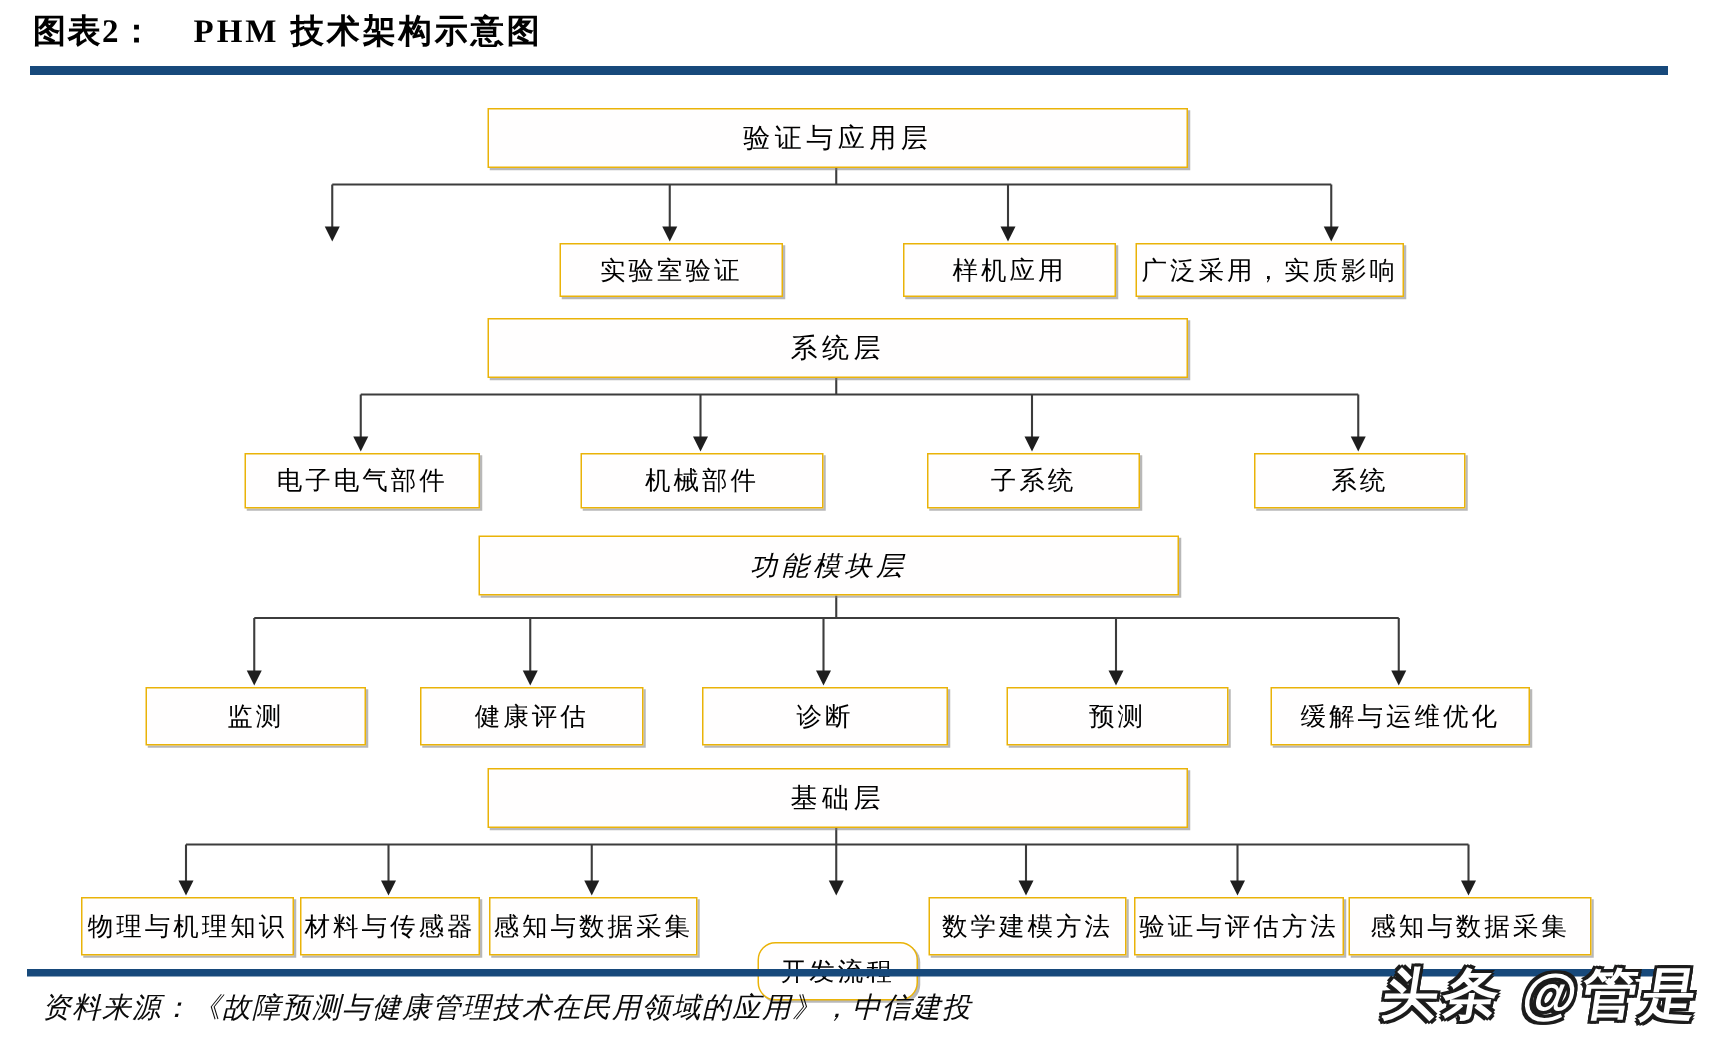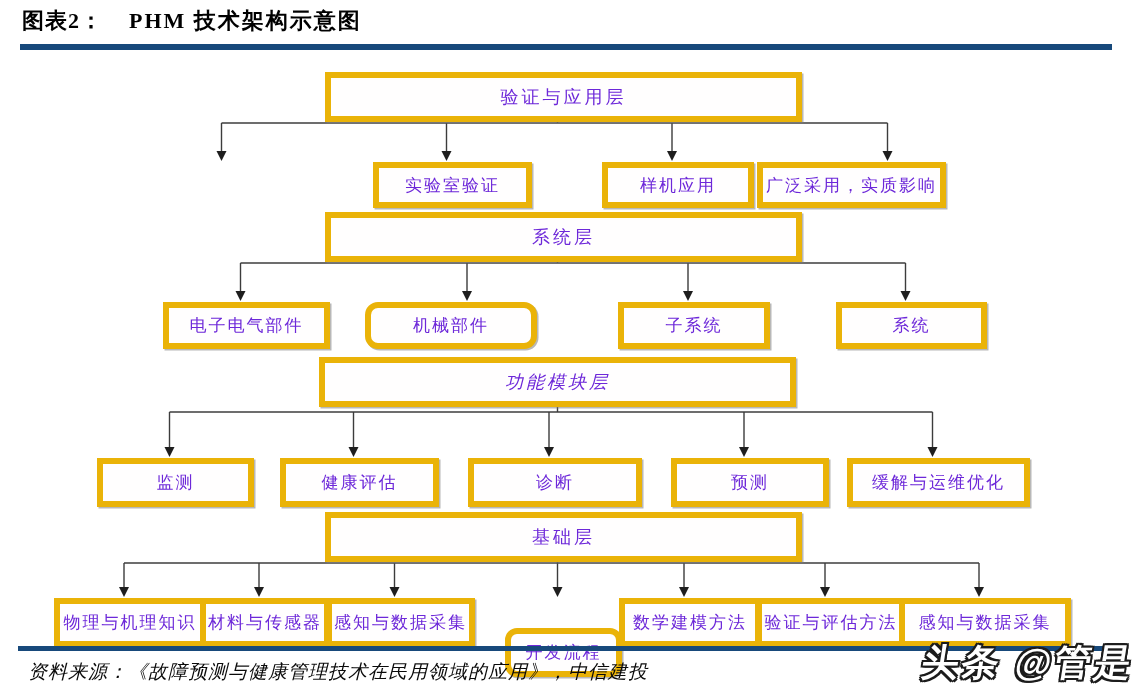--- a/index.html
+++ b/index.html
@@ -7,24 +7,24 @@
   .page { position:relative; width:1144px; height:698px; background:#fff; overflow:hidden; }
 
   .hdr { position:absolute; left:22px; top:6px; font-size:22px; font-weight:bold; color:#000; white-space:nowrap; }
   .hdr .fig-label { letter-spacing:1px; }
   .hdr .fig-title { margin-left:26px; letter-spacing:2px; }
   .hdr-rule { position:absolute; left:20px; top:44px; width:1092px; height:6px; background:#17497b; }
 
   .diagram { position:absolute; left:0; top:0; width:1144px; height:698px; }
   svg.connectors { position:absolute; left:0; top:0; z-index:1; }
 
-  .node { position:absolute; z-index:2; background:#fffefe; border:6px solid #eab308;
+  .node { position:absolute; z-index:2; background:#fffefe; border:1px solid #eab308;
           box-shadow:1.5px 1.5px 0 rgba(125,125,125,.55);
           display:flex; align-items:center; justify-content:center;
-          font-size:17px; color:#6d28d9; letter-spacing:2px; white-space:nowrap;text-align:center; }
+          font-size:17px; color:#000000; letter-spacing:2px; white-space:nowrap;text-align:center; }
   .node.layer { font-size:18px; letter-spacing:3px; }
 
   .src-rule { position:absolute; left:18px; top:646px; width:1108px; height:5px; background:#17497b; z-index:3; }
   .src-text { position:absolute; left:28px; top:659px; font-size:19px; font-style:italic; color:#0a0a0a; letter-spacing:1px; z-index:4; }
 
   .watermark { position:absolute; right:10px; top:638px; z-index:6;
                font-family:"Liberation Sans","DejaVu Sans",sans-serif;
                font-size:37px; font-weight:bold; letter-spacing:3px;
                transform:skewX(-9deg); color:#ffffff;
                text-shadow:-2px 0 #1c1c1c, 2px 0 #1c1c1c, 0 -2px #1c1c1c, 0 2px #1c1c1c,
@@ -90,21 +90,21 @@
         <polygon points="820,587 830,587 825,597" fill="#1e1e1e"></polygon>
         <line x1="979" y1="563" x2="979" y2="589" stroke="#3c3c3c" stroke-width="1.4"></line>
         <polygon points="974,587 984,587 979,597" fill="#1e1e1e"></polygon>
       </svg>
       <div class="node layer" style="left: 325px; top: 72px; width: 465px; height: 38px;">验证与应用层</div>
       <div class="node" style="left: 373px; top: 162px; width: 147px; height: 34px;">实验室验证</div>
       <div class="node" style="left: 602px; top: 162px; width: 140px; height: 34px;">样机应用</div>
       <div class="node" style="left: 757px; top: 162px; width: 177px; height: 34px;">广泛采用，实质影响</div>
       <div class="node layer" style="left: 325px; top: 212px; width: 465px; height: 38px;">系统层</div>
       <div class="node" style="left: 163px; top: 302px; width: 155px; height: 35px;">电子电气部件</div>
-      <div class="node" style="left: 365px; top: 302px; width: 160px; height: 35px; border-radius: 13px;">机械部件</div>
+      <div class="node" style="left: 387px; top: 302px; width: 160px; height: 35px;">机械部件</div>
       <div class="node" style="left: 618px; top: 302px; width: 140px; height: 35px;">子系统</div>
       <div class="node" style="left: 836px; top: 302px; width: 139px; height: 35px;">系统</div>
       <div class="node layer" style="left: 319px; top: 357px; width: 465px; height: 38px; font-style: italic;">功能模块层</div>
       <div class="node" style="left: 97px; top: 458px; width: 145px; height: 37px;">监测</div>
       <div class="node" style="left: 280px; top: 458px; width: 147px; height: 37px;">健康评估</div>
       <div class="node" style="left: 468px; top: 458px; width: 162px; height: 37px;">诊断</div>
       <div class="node" style="left: 671px; top: 458px; width: 146px; height: 37px;">预测</div>
       <div class="node" style="left: 847px; top: 458px; width: 171px; height: 37px;">缓解与运维优化</div>
       <div class="node" style="left: 54px; top: 598px; width: 140px; height: 37px;">物理与机理知识</div>
       <div class="node layer" style="left: 325px; top: 512px; width: 465px; height: 38px;">基础层</div>

